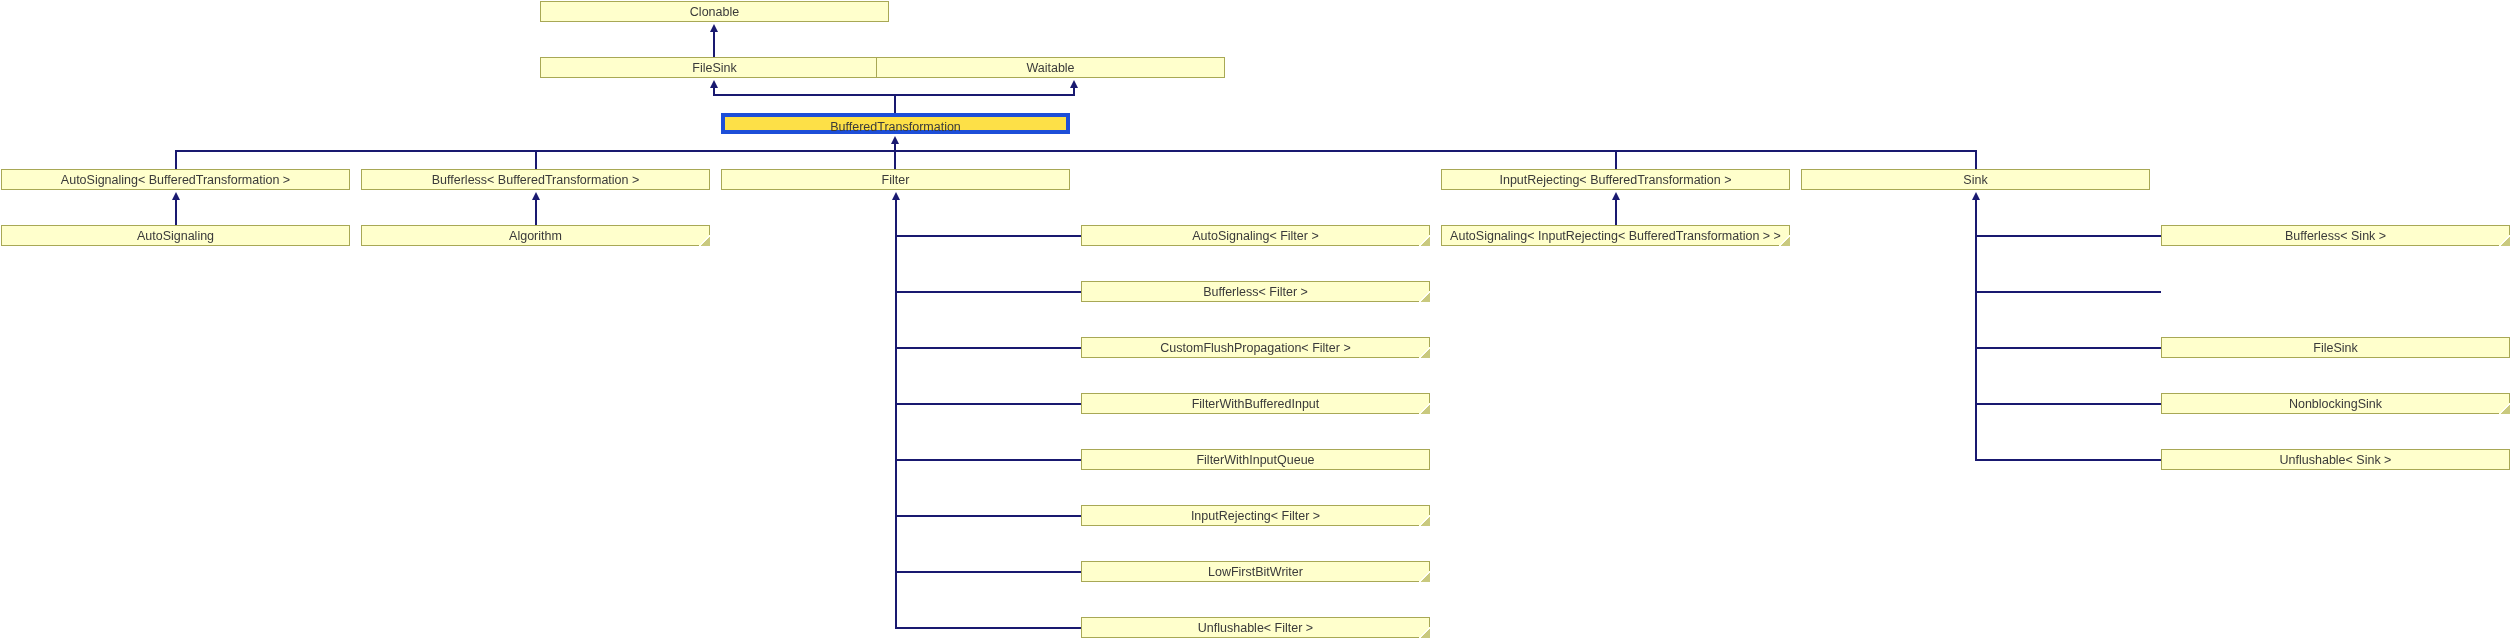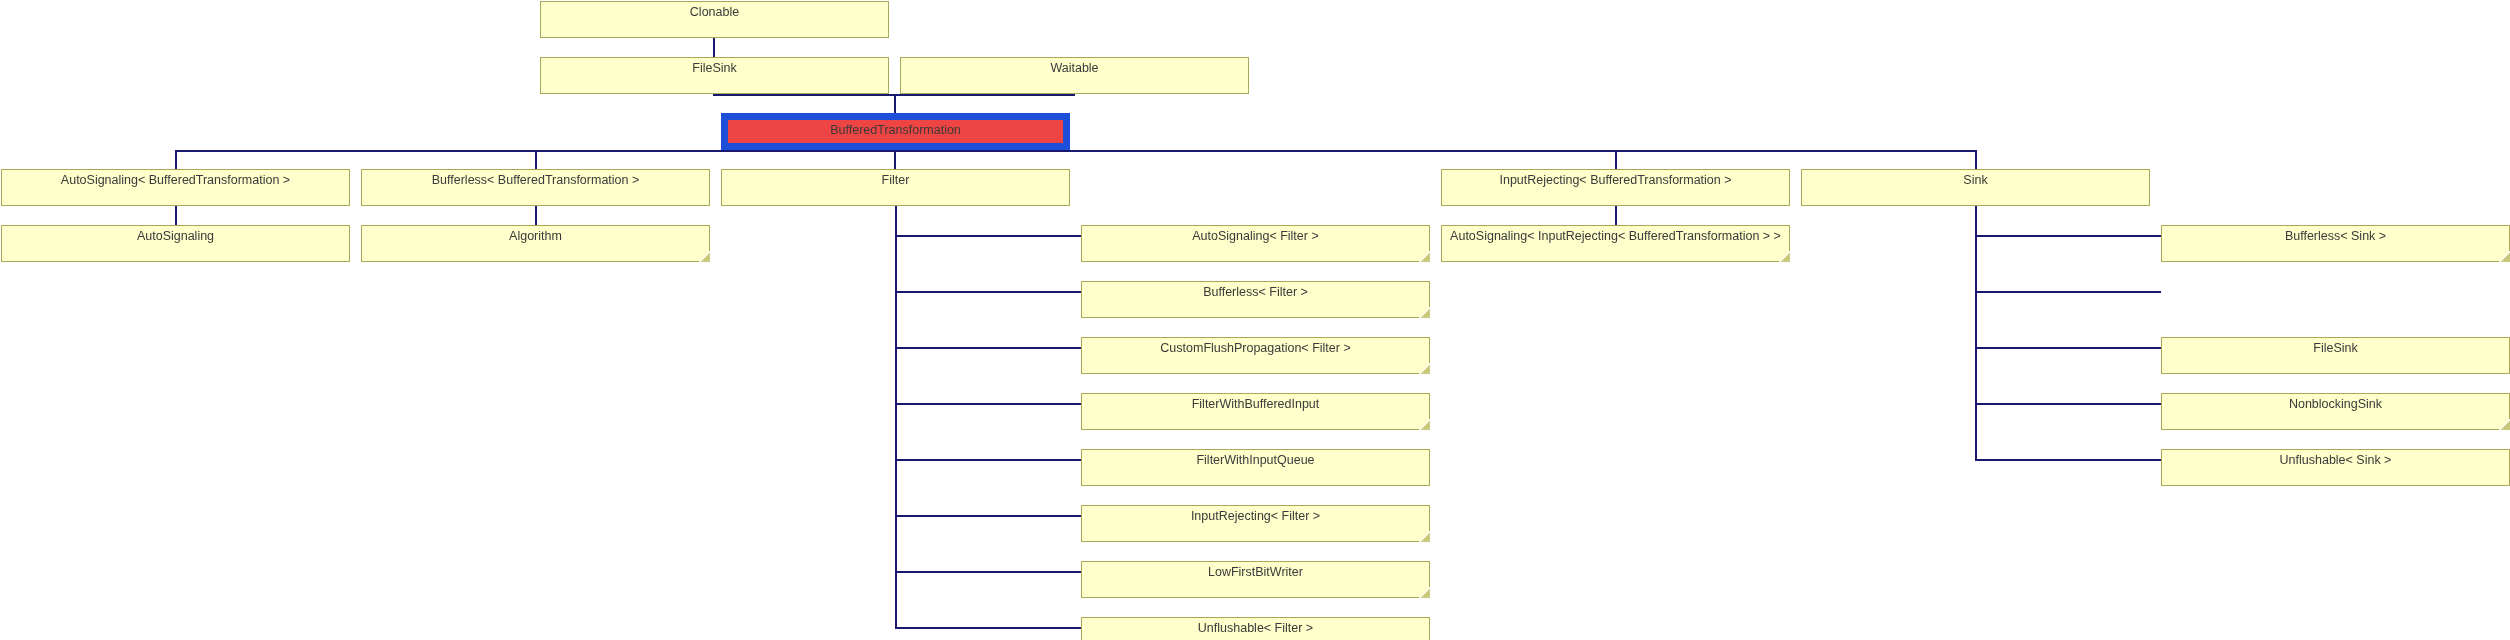--- a/index.html
+++ b/index.html
@@ -5,28 +5,28 @@
   html,body{margin:0;padding:0;background:#ffffff;}
   #canvas{
     position:relative;
     width:2510px;height:640px;
     background:#ffffff;
     overflow:hidden;
     font-family:"Liberation Sans",sans-serif;
   }
   .node{
     position:absolute;
-    width:349px;height:37px;
+    width:349px;height:21px;
     box-sizing:border-box;
     background:#ffffcc;
     border:1px solid #a8a855;
   }
   .node.hl{
-    background:#ef4444;
-    border:7px solid #1d4ed8;
+    background:#fde047;
+    border:4px solid #1d4ed8;
   }
   .lbl{
     display:block;
     width:100%;
     line-height:21px;
     text-align:center;
     font-size:12.5px;
     color:#3a3a3a;
     white-space:nowrap;
     overflow:hidden;
@@ -97,21 +97,21 @@
   <div class="h" style="left:1975px;top:347px;width:186px"></div>
   <div class="h" style="left:1975px;top:403px;width:186px"></div>
   <div class="h" style="left:1975px;top:459px;width:186px"></div>
 
   <div class="node" style="left:540px;top:1px">
     <span class="lbl">Clonable</span>
   </div>
   <div class="node" style="left:540px;top:57px">
     <span class="lbl">FileSink</span>
   </div>
-  <div class="node" style="left:900px;top:57px">
+  <div class="node" style="left:876px;top:57px">
     <span class="lbl">Waitable</span>
   </div>
   <div class="node hl" style="left:721px;top:113px">
     <span class="lbl">BufferedTransformation</span>
   </div>
 
   <div class="node" style="left:1px;top:169px">
     <span class="lbl">AutoSignaling&lt; BufferedTransformation &gt;</span>
   </div>
   <div class="node" style="left:361px;top:169px">

